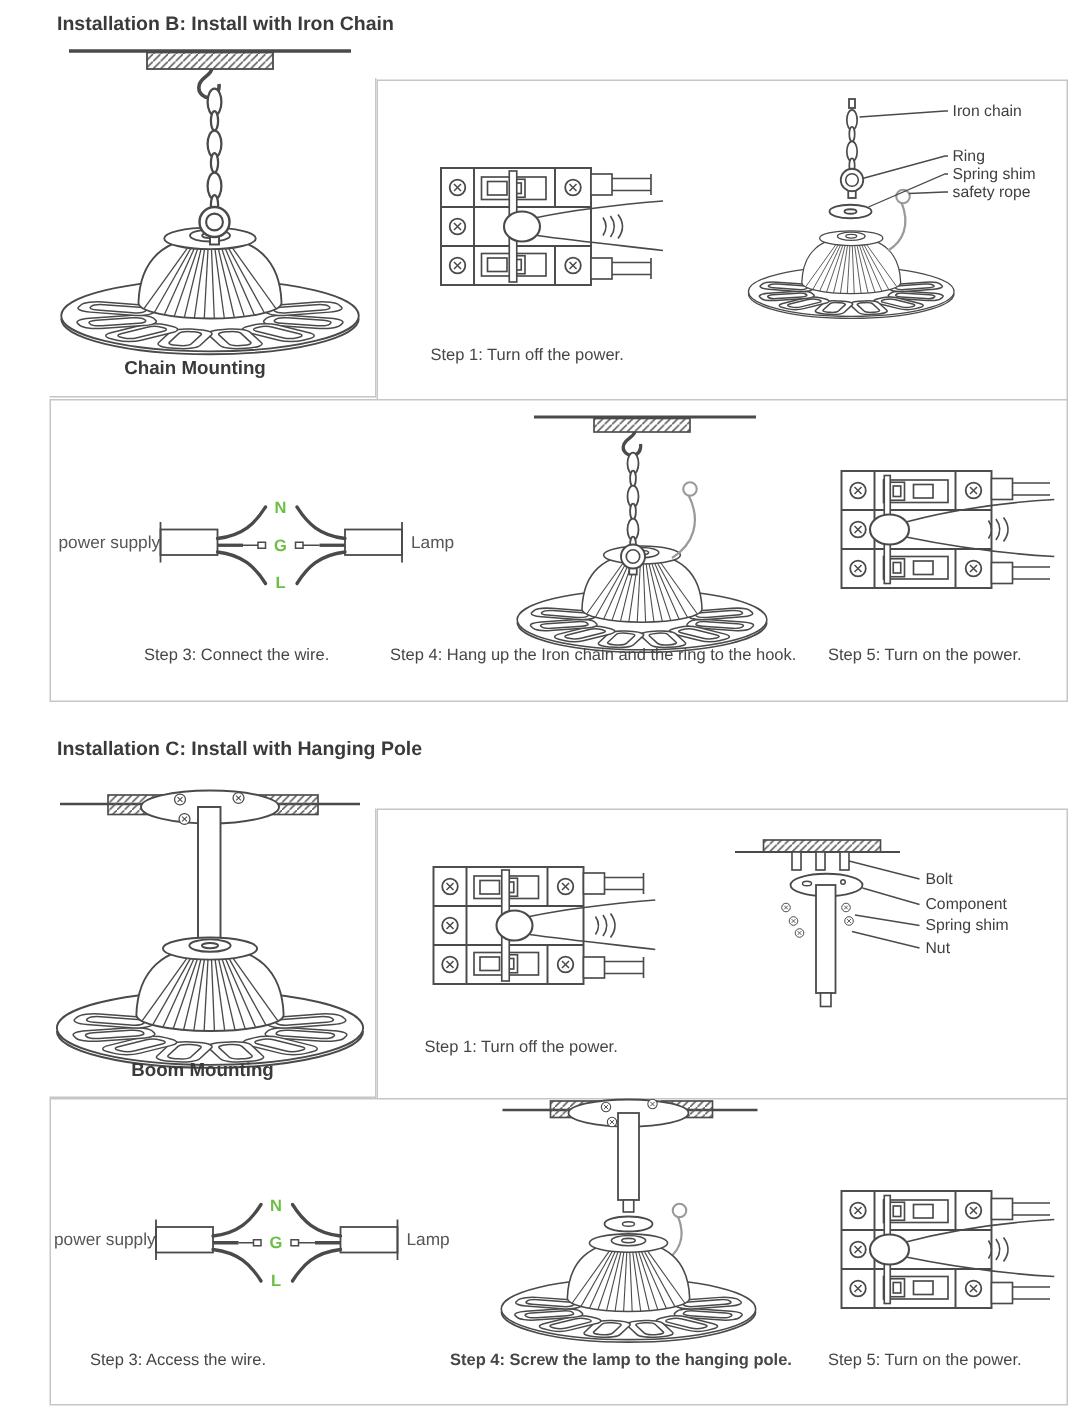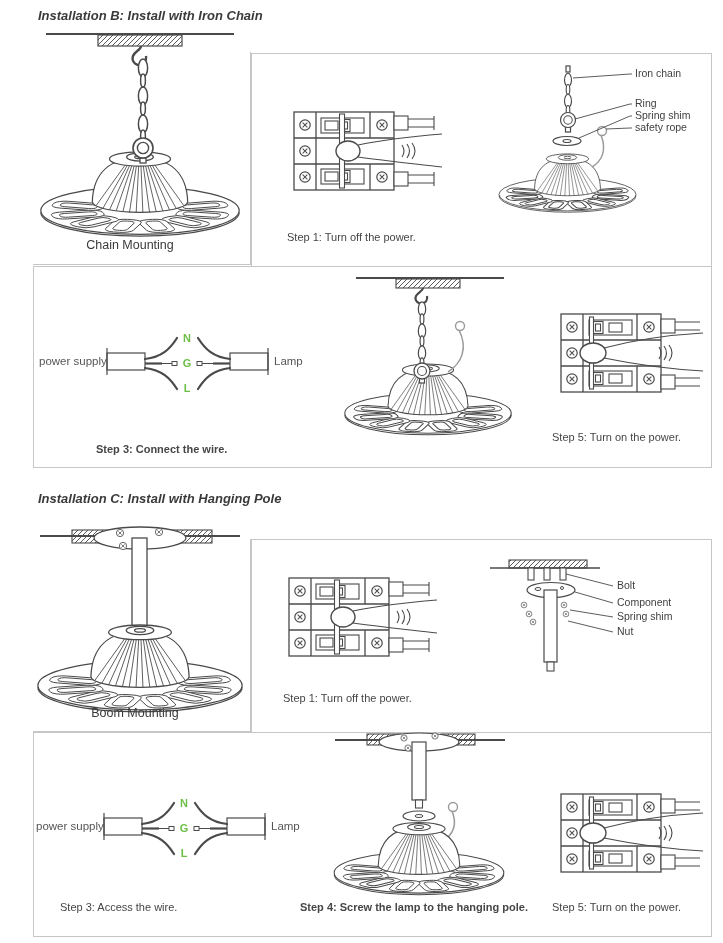--- a/index.html
+++ b/index.html
@@ -1,19 +1,19 @@
 <!DOCTYPE html>
 <html><head>
 <meta charset="utf-8">
 <style>
   html,body{margin:0;padding:0;background:#fff;}
   #page{position:relative;width:723px;height:943px;background:#fff;overflow:hidden;
         font-family:"Liberation Sans",sans-serif;color:#3a3a3a;}
-  .heading{position:absolute;font-size:13px;font-weight:bold;color:#3a3a3a;white-space:nowrap;font-style:italic;}
-  .mount-label{position:absolute;font-size:12.5px;font-weight:normal;color:#3a3a3a;text-align:center;}
+  .heading{position:absolute;font-size:13px;font-weight:bold;color:#3a3a3a;white-space:nowrap;}
+  .mount-label{position:absolute;font-size:12.5px;font-weight:bold;color:#3a3a3a;text-align:center;}
   .caption{position:absolute;font-size:11px;color:#464646;text-align:left;white-space:nowrap;}
   .stepbox{position:absolute;border:1px solid #c6c6c6;background:#fff;}
   .halfbox{position:absolute;border-right:1px solid #c6c6c6;border-bottom:1px solid #c6c6c6;}
   .fig{position:absolute;}
   svg text{font-family:"Liberation Sans",sans-serif;}
   .partlabel{font-size:10.5px;fill:#3f3f3f;}
   .cablelabel{font-size:11.5px;fill:#565656;}
   .wireletter{font-size:11px;font-weight:bold;fill:#6cbe45;}
 </style>
 </head>
@@ -250,37 +250,38 @@
     </g>
     <text x="155" y="13" class="partlabel">Iron chain</text>
     <text x="155" y="43" class="partlabel">Ring</text>
     <text x="155" y="55" class="partlabel">Spring shim</text>
     <text x="155" y="67" class="partlabel">safety rope</text>
   </svg>
 
   <svg class="fig" style="left:36px;top:318px;" width="270" height="82">
     <use href="#wiring" width="270" height="82"></use>
   </svg>
-  <div class="caption" style="left:96px;top:443px;width:150px;font-weight:bold;">Step 3: Connect the wire.</div>
+  <div class="caption" style="left:96px;top:431px;width:150px;">Step 3: Connect the wire.</div>
 
   <svg class="fig" style="left:328px;top:268px;" width="200" height="170" viewBox="0 0 200 170">
     <g stroke="#4a4a4a" fill="none">
       <line x1="28" y1="10" x2="176" y2="10" stroke-width="2"></line>
       <rect x="68" y="11" width="64" height="9" fill="url(#hatch)" stroke-width="1.1"></rect>
       <path d="M95,20 c0,3 -5,4 -7,8 c-2,5 3,9 8,7 c4,-2 3,-7 3,-7" stroke-width="2.2"></path>
     </g>
     <use href="#lamp" x="12" y="66" width="176" height="104"></use>
     <use href="#linkdef" transform="translate(94,41) scale(0.8)"></use>
     <use href="#linkdef" transform="translate(94,63) scale(0.8)"></use>
     <use href="#linkdef" transform="translate(94,85) scale(0.8)"></use>
     <rect x="91.5" y="110" width="5" height="5" fill="#fff" stroke="#4a4a4a" stroke-width="1.2"></rect>
     <use href="#ringdef" transform="translate(94,103) scale(0.8)"></use>
     <circle cx="132" cy="58" r="4.5" fill="#fff" stroke="#9a9a9a" stroke-width="1.4"></circle>
     <path d="M131,62 C140,80 134,95 120,104" fill="none" stroke="#9a9a9a" stroke-width="1.5"></path>
   </svg>
+  <div class="caption" style="left:260px;top:431px;width:330px;">Step 4: Hang up the Iron chain and the ring to the hook.</div>
 
   <svg class="fig" style="left:553px;top:308px;" width="150" height="90">
     <use href="#breaker-on" width="150" height="90"></use>
   </svg>
   <div class="caption" style="left:552px;top:431px;width:150px;">Step 5: Turn on the power.</div>
 
   <div class="heading" style="left:38px;top:491px;">Installation C: Install with Hanging Pole</div>
 
   <div class="halfbox" style="left:33px;top:539px;width:217px;height:192px;"></div>
   <div class="stepbox" style="left:251px;top:539px;width:459px;height:192px;"></div>

